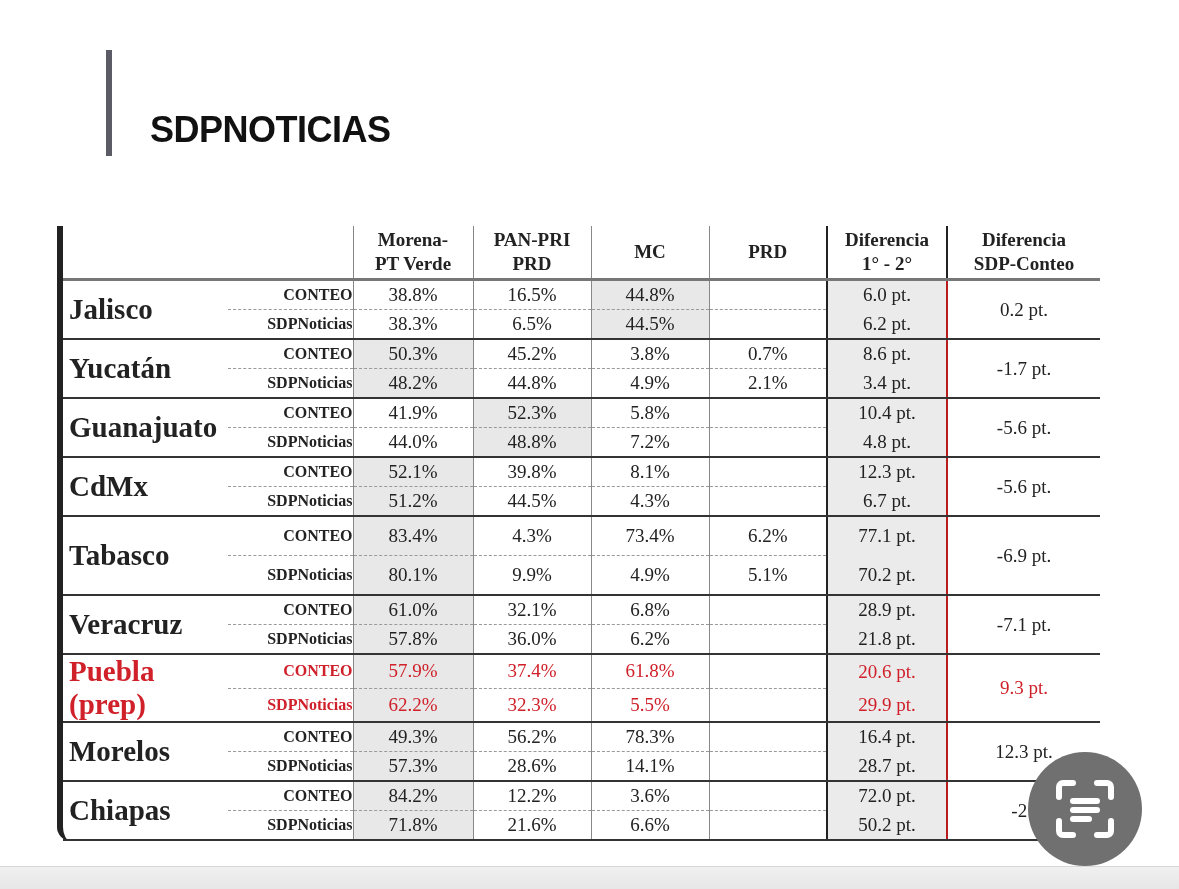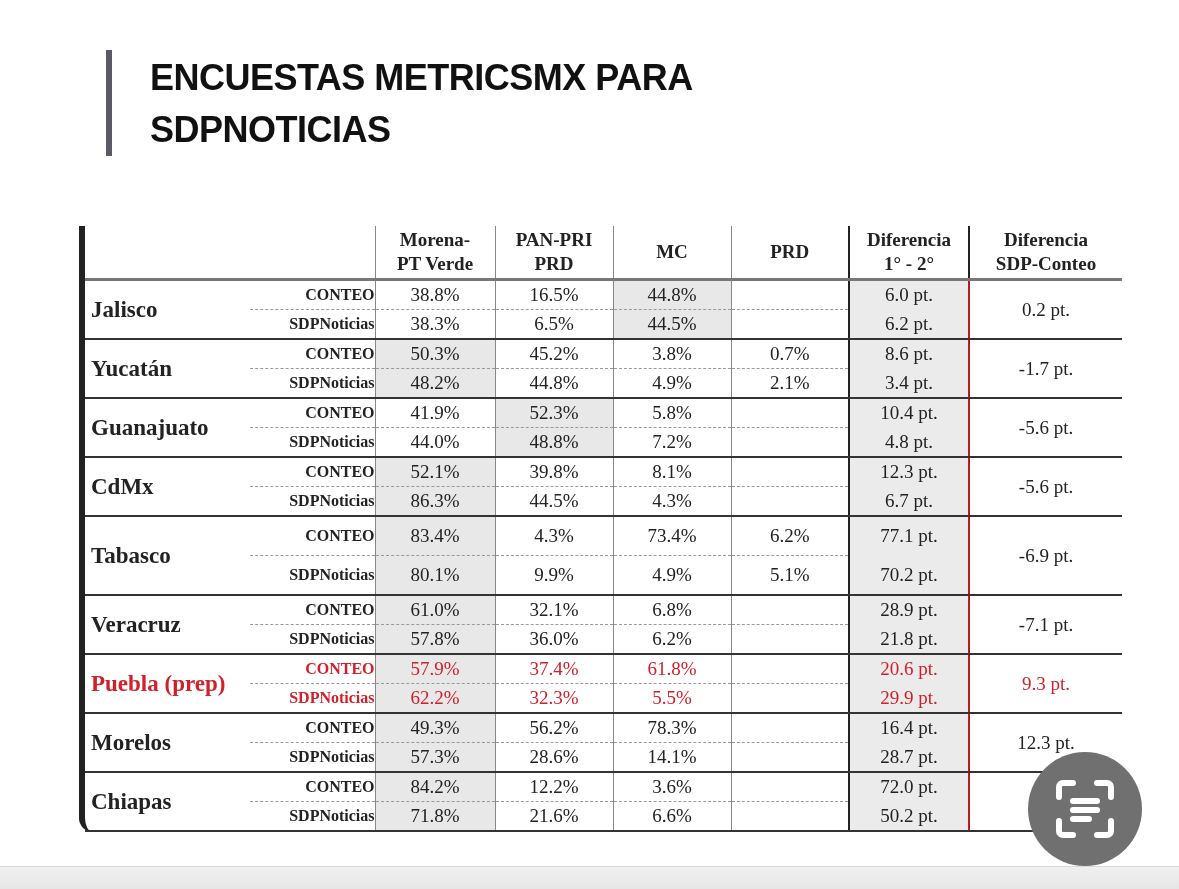--- a/index.html
+++ b/index.html
@@ -9,33 +9,33 @@
   }
   .title-bar {
     position: absolute; left: 106px; top: 50px; width: 6px; height: 106px; background: #5b5b66;
   }
   .title {
     position: absolute; left: 150px; top: 52px; margin: 0;
     font-family: "Liberation Sans", sans-serif; font-weight: bold; font-size: 36px; line-height: 52px;
     color: #111; letter-spacing: -0.5px;
   }
   .table-wrap {
-    position: absolute; left: 79px; top: 226px; width: 1037px;
+    position: absolute; left: 57px; top: 226px; width: 1037px;
     border-left: 6px solid #222; border-bottom-left-radius: 14px;
   }
   table {
     border-collapse: collapse; width: 1037px; table-layout: fixed;
     font-family: "Liberation Serif", serif; color: #222;
   }
   td, th { padding: 0; text-align: center; vertical-align: middle; }
   th { font-weight: bold; font-size: 19px; line-height: 24px; height: 52px; border-bottom: 3px solid #777; }
   th.v { border-left: 1px solid #888; }
   th.thick { border-left: 2px solid #222; border-right: 2px solid #222; }
   td { font-size: 19px; height: 28px; }
-  td.state { text-align: left; padding-left: 6px; font-weight: bold; font-size: 23px; border-bottom: 2px solid #333; }
+  td.state { text-align: left; padding-left: 6px; font-weight: bold; font-size: 29px; border-bottom: 2px solid #333; }
   td.src { font-weight: bold; font-size: 16px; text-align: right; }
   tr.top td.src { border-bottom: 1px dashed #999; }
   tr.top td.val { border-bottom: 1px dashed #999; }
   tr.bot td { border-bottom: 2px solid #333; }
   td.val { border-left: 1px solid #888; }
   td.thick { border-left: 2px solid #222; border-right: 2px solid #b91c1c; background: #ebebeb; }
   td.shade { background: #e8e8e8; }
   td.diffsdp { border-bottom: 2px solid #333; font-size: 19px; }
   tr.tall td { height: 38px; }
   .red { color: #d0202a; }
@@ -46,21 +46,21 @@
   .footer-bar {
     position: absolute; left: 0; top: 866px; width: 1179px; height: 23px;
     background: linear-gradient(#f0f0f0, #e6e6e6); border-top: 1px solid #d8d8d8;
   }
 </style>
 </head>
 <body>
 
 <div class="title-bar"></div>
 <h1 class="title">
-  <span>ENCUESTAS METRICSMX PARA</span><br>
+  <br>
   <span>SDPNOTICIAS</span>
 </h1>
 
 <div class="table-wrap">
   <table>
     <colgroup>
       <col style="width:165px">
         <col style="width:125px">
         <col style="width:120px">
         <col style="width:118px">
@@ -140,21 +140,21 @@
           <td class="src">CONTEO</td>
           <td class="val shade">52.1%</td>
           <td class="val">39.8%</td>
           <td class="val">8.1%</td>
           <td class="val"></td>
           <td class="thick">12.3 pt.</td>
           <td rowspan="2" class="diffsdp">-5.6 pt.</td>
         </tr>
         <tr class="bot">
           <td class="src">SDPNoticias</td>
-          <td class="val shade">86.3%</td>
+          <td class="val shade">51.2%</td>
           <td class="val">44.5%</td>
           <td class="val">4.3%</td>
           <td class="val"></td>
           <td class="thick">6.7 pt.</td>
         </tr>
         <tr class="top tall">
           <td rowspan="2" class="state">Tabasco</td>
           <td class="src">CONTEO</td>
           <td class="val shade">83.4%</td>
           <td class="val">4.3%</td>

